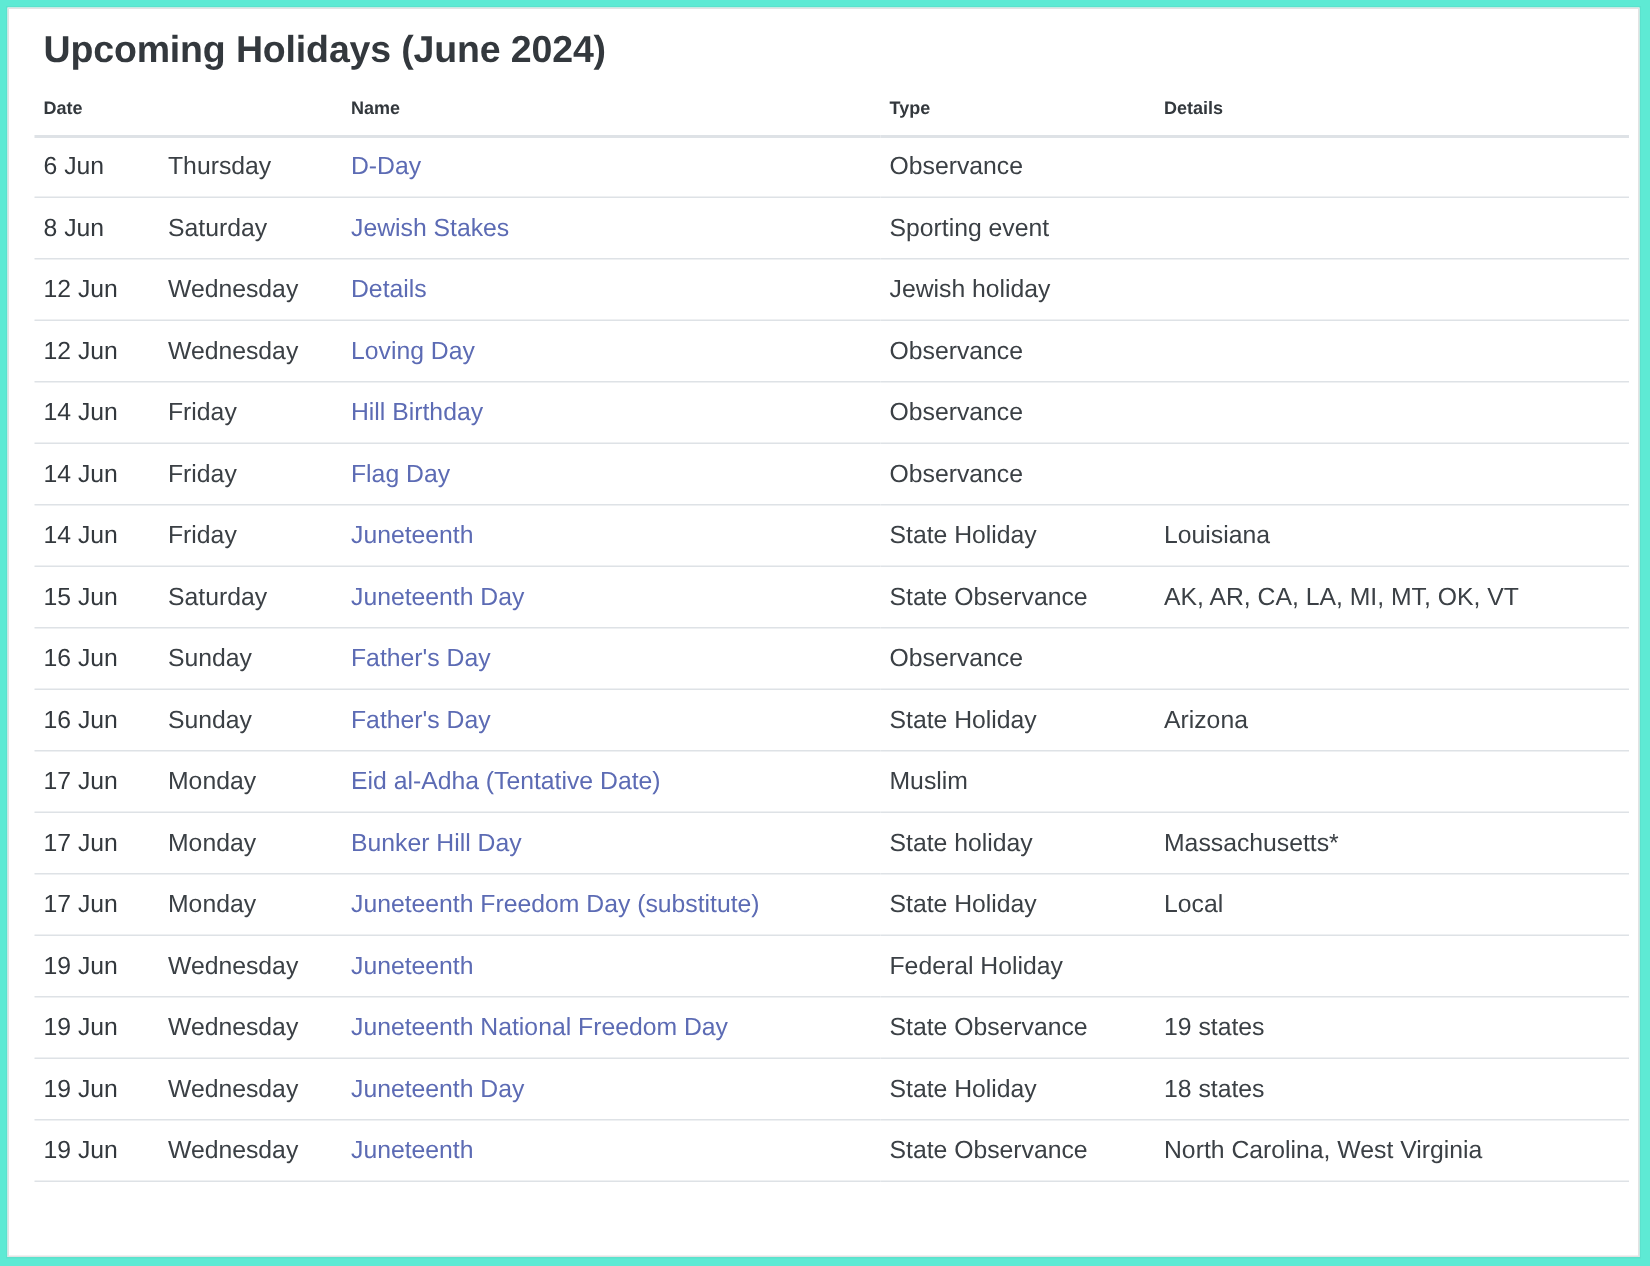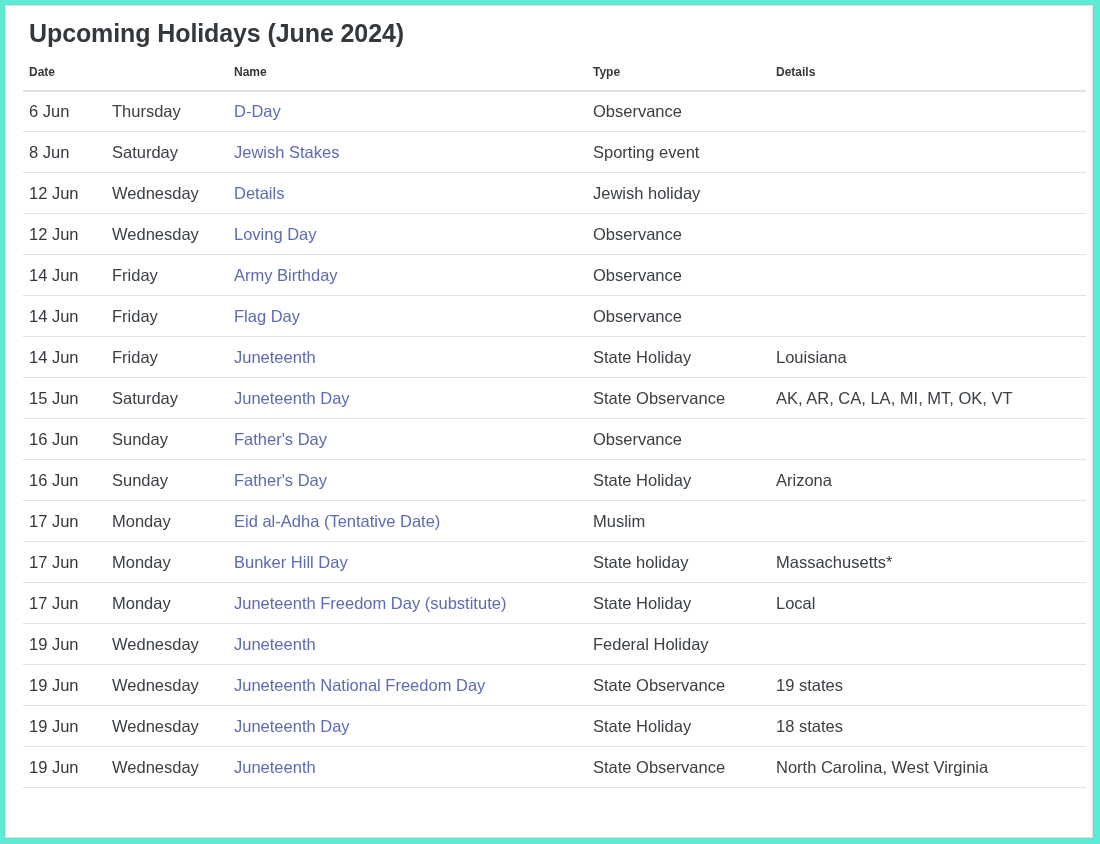--- a/index.html
+++ b/index.html
@@ -151,21 +151,21 @@
             <tr>
               <td class="cell-date">12 Jun</td>
               <td class="cell-weekday">Wednesday</td>
               <td class="cell-name"><span class="holiday-link">Loving Day</span></td>
               <td class="cell-type">Observance</td>
               <td class="cell-details"></td>
             </tr>
             <tr>
               <td class="cell-date">14 Jun</td>
               <td class="cell-weekday">Friday</td>
-              <td class="cell-name"><span class="holiday-link">Army Birthday</span></td>
+              <td class="cell-name"><span class="holiday-link">Hill Birthday</span></td>
               <td class="cell-type">Observance</td>
               <td class="cell-details"></td>
             </tr>
             <tr>
               <td class="cell-date">14 Jun</td>
               <td class="cell-weekday">Friday</td>
               <td class="cell-name"><span class="holiday-link">Flag Day</span></td>
               <td class="cell-type">Observance</td>
               <td class="cell-details"></td>
             </tr>

